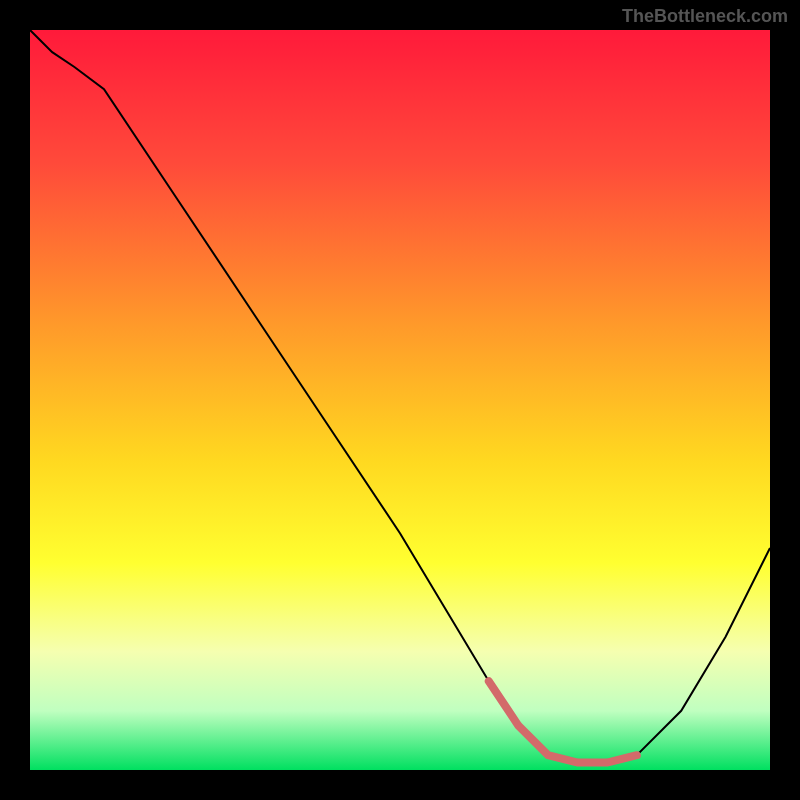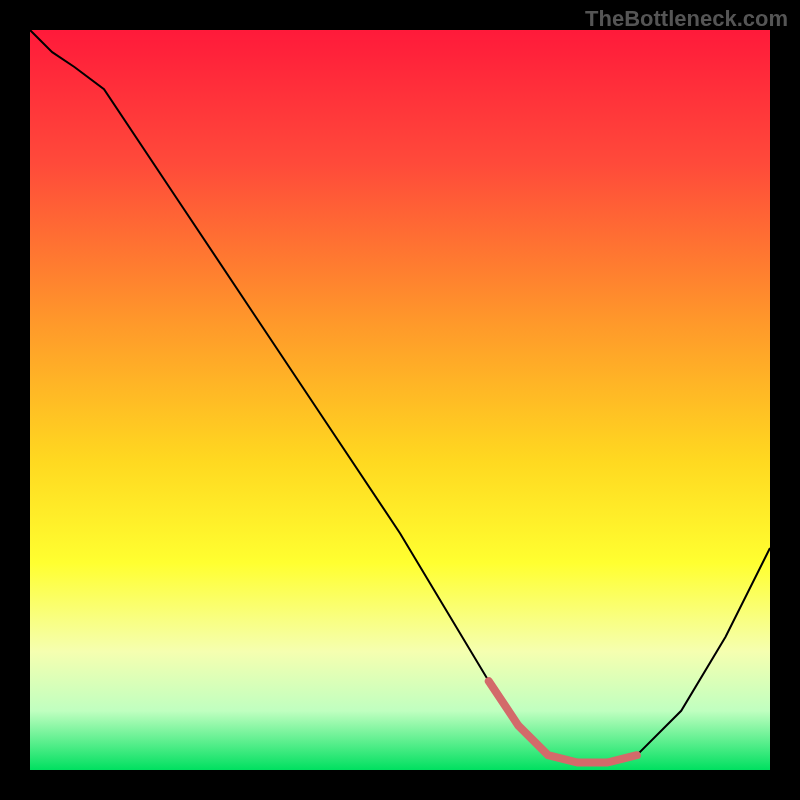--- a/index.html
+++ b/index.html
@@ -15,21 +15,21 @@
     position: relative;
     width: 800px;
     height: 800px;
     background: #000;
   }
   .attribution {
     position: absolute;
     top: 6px;
     right: 12px;
     color: #555555;
-    font-size: 22px;
+    font-size: 18px;
     font-weight: bold;
     z-index: 10;
   }
   .plot-area {
     position: absolute;
     left: 30px;
     top: 30px;
     width: 740px;
     height: 740px;
   }

